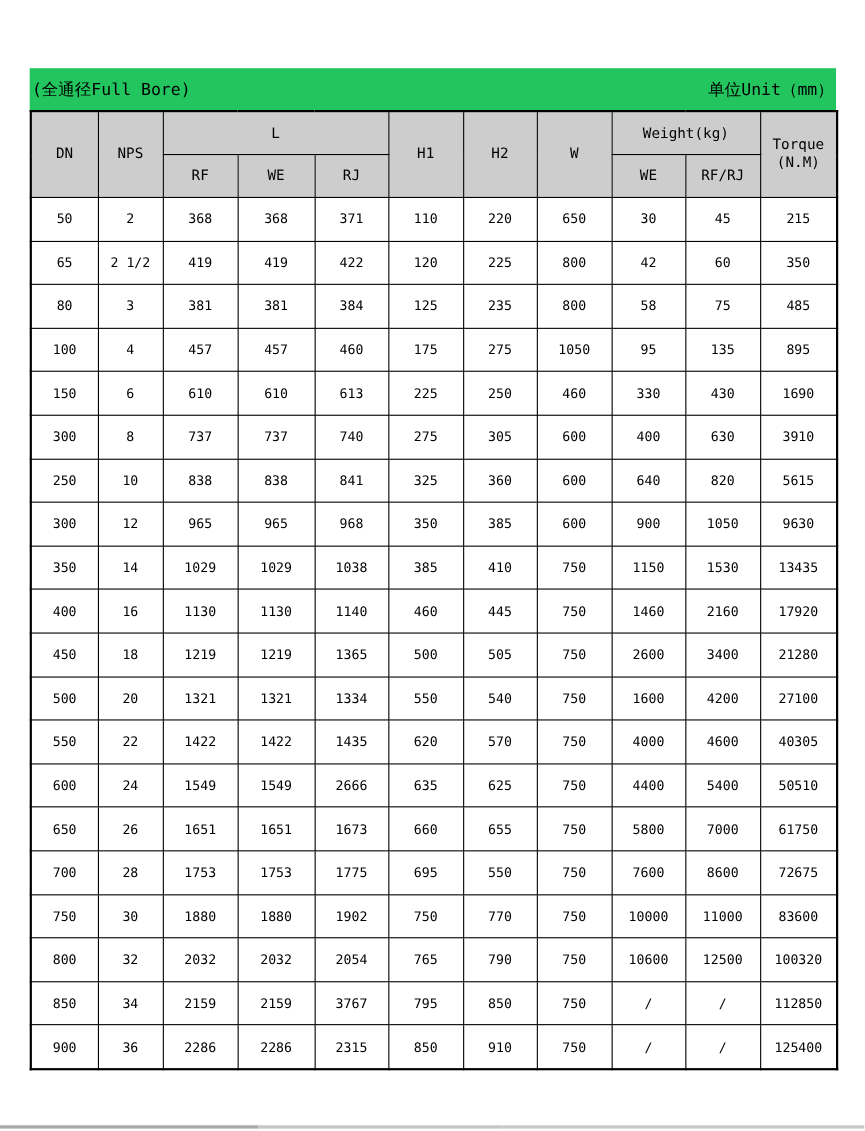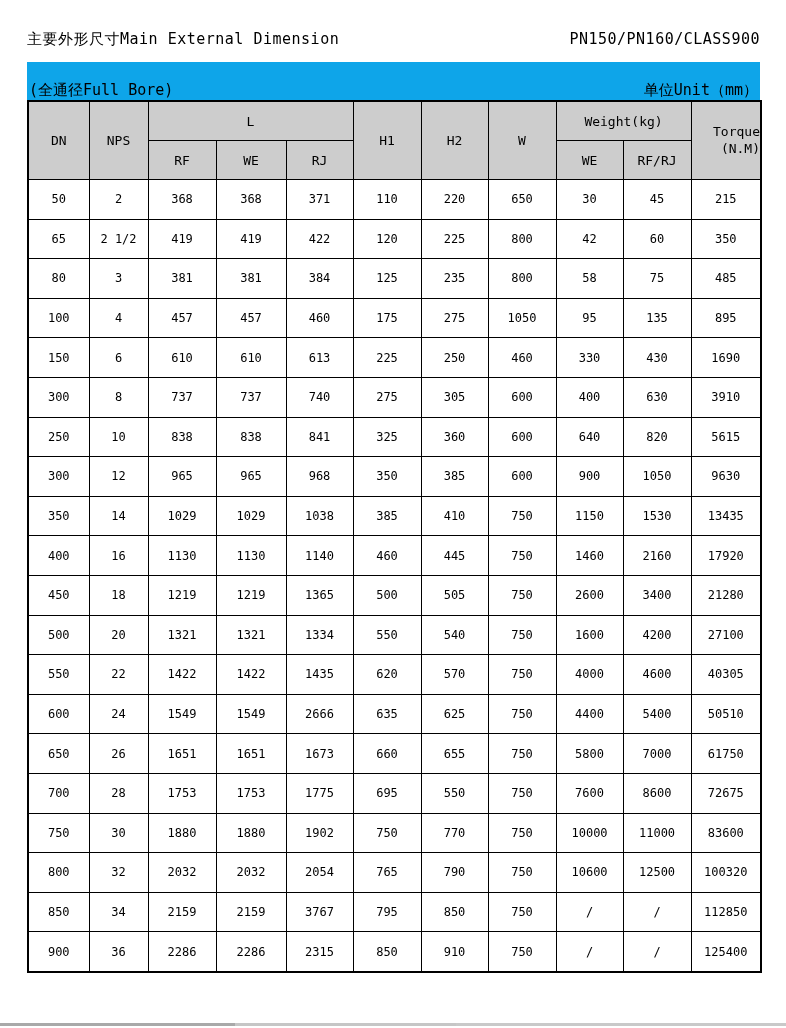--- a/index.html
+++ b/index.html
@@ -27,24 +27,24 @@
     font-size: 15px;
     letter-spacing: 0.5px;
     white-space: nowrap;
   }
   .gray-bar {
     position: absolute;
     left: 27px;
     right: 26px;
     top: 62px;
     height: 38px;
-    background: #0ea5e9;
+    background: #22c55e;
     display: flex;
     justify-content: space-between;
-    align-items: flex-end;
+    align-items: center;
     font-size: 15px;
     box-sizing: border-box;
     padding: 0 2px;
     white-space: nowrap;
   }
   table.dim-table {
     position: absolute;
     left: 27px;
     top: 100px;
     width: 733px;
@@ -64,42 +64,38 @@
   }
   table.dim-table thead th {
     background: #cdcdcd;
     height: 38px;
     font-size: 13px;
   }
   table.dim-table tbody td {
     height: 38.6px;
     background: #ffffff;
   }
-  .torque-line { display: block; line-height: 1.25; text-align: right; }
+  .torque-line { display: block; line-height: 1.25; }
   .bottom-rule {
     position: absolute;
     top: 1023px;
     left: 0;
     height: 3px;
     width: 786px;
     display: flex;
   }
   .bottom-rule .seg-a { width: 235px; height: 3px; background: #a9a9a9; }
   .bottom-rule .seg-b { width: 221px; height: 3px; background: #c6c6c6; }
   .bottom-rule .seg-c { width: 330px; height: 3px; background: #c9c9c9; }
 </style>
 </head>
 <body>
 
 <div class="page">
 
-  <div class="title-row">
-    <span>主要外形尺寸Main External Dimension</span>
-    <span>PN150/PN160/CLASS900</span>
-  </div>
 
   <div class="gray-bar">
     <span>(全通径Full Bore)</span>
     <span>单位Unit（mm）</span>
   </div>
 
   <table class="dim-table">
     <colgroup>
       <col style="width:61px">
       <col style="width:59px">

